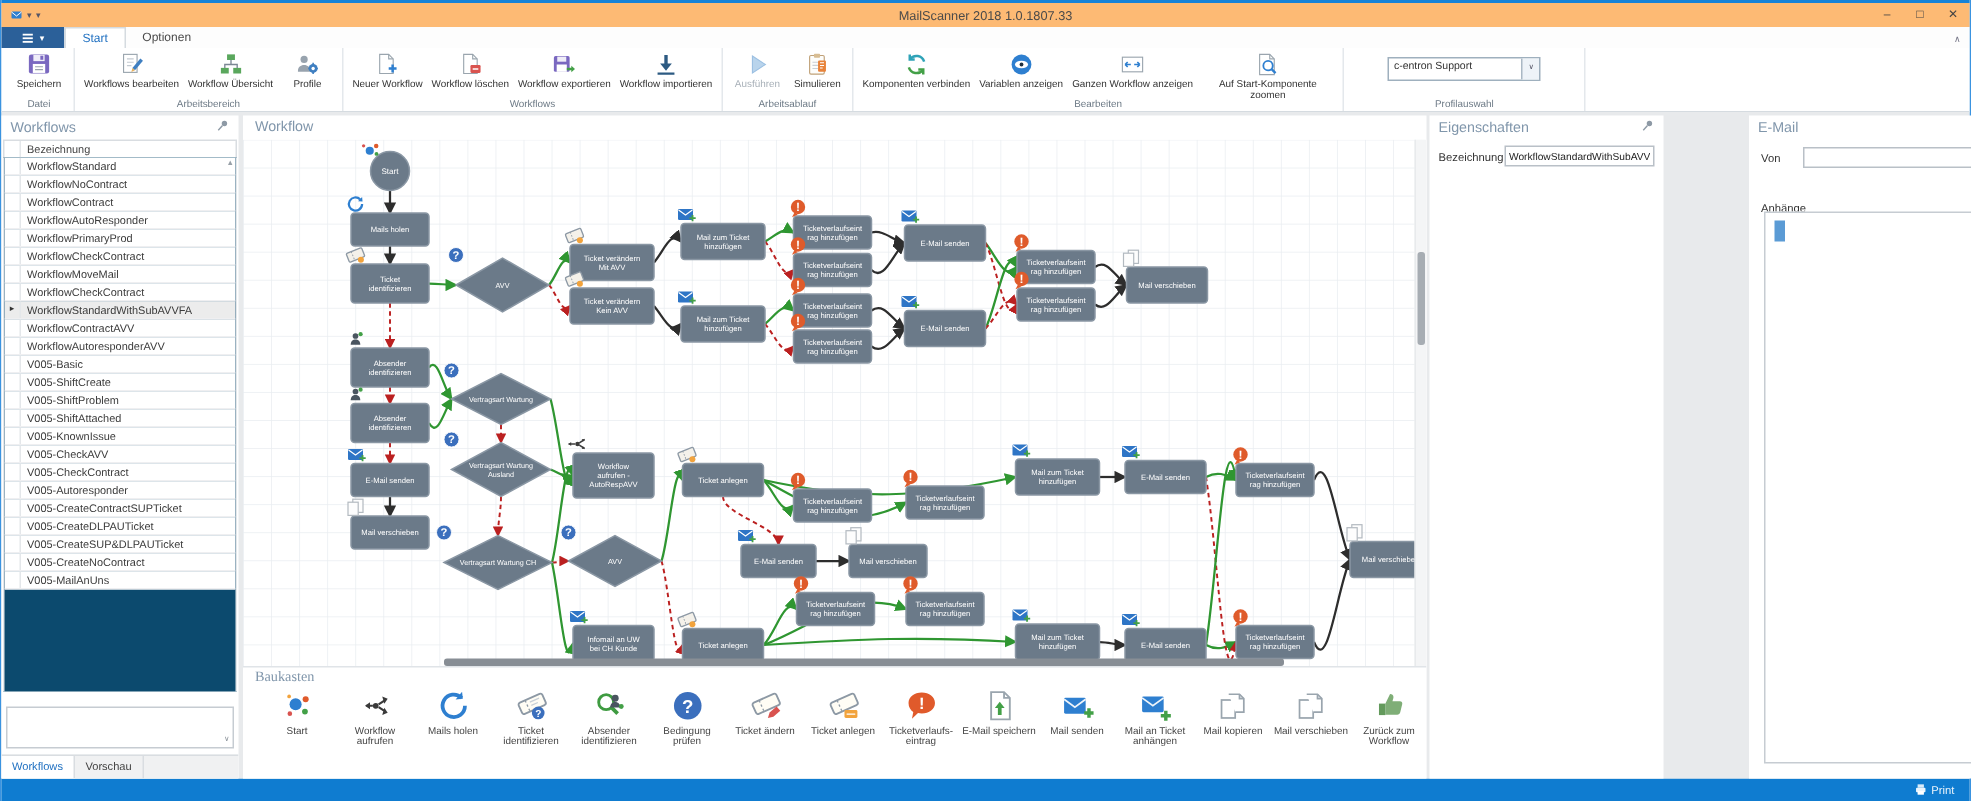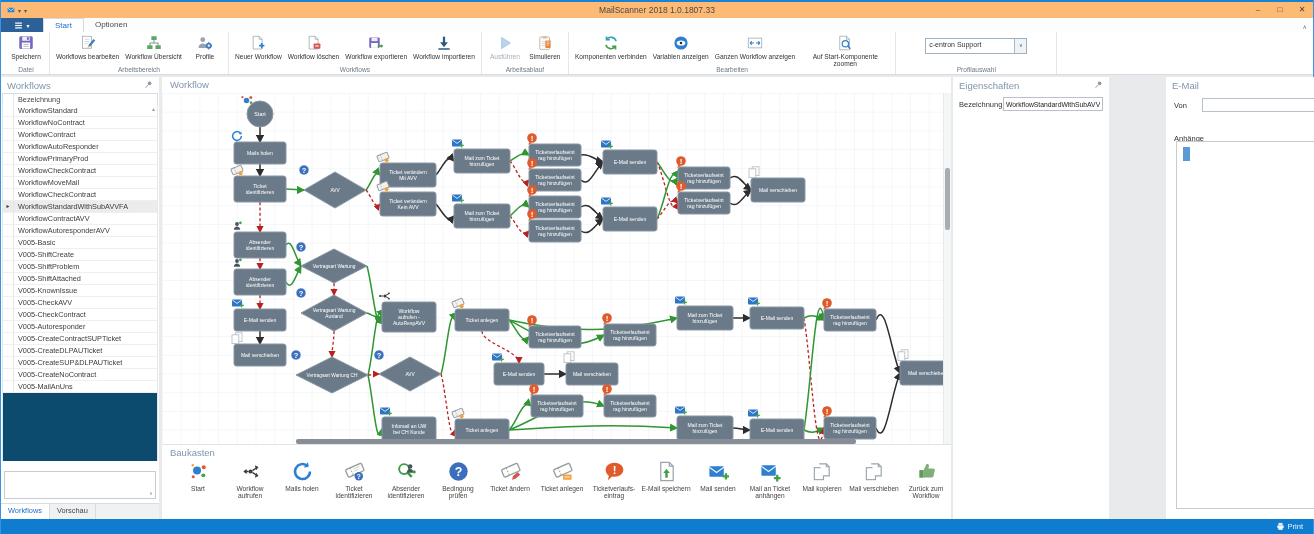--- a/index.html
+++ b/index.html
@@ -47,21 +47,21 @@
   .side-tabs{position:absolute;left:0;right:0;bottom:0;height:15px;background:#f0f1f2;border-top:1px solid #d9dde1;display:flex;}
   .side-tab{padding:0 7px;font-size:7.4px;line-height:14px;color:#444;border-right:1px solid #d9dde1;}
   .side-tab.active{background:#fff;color:#1e6fc0;}
   .canvas-head{height:16px;padding:2px 8px 0 8px;font-size:9.5px;color:#8096ab;box-sizing:border-box;}
   #canvas-body{position:absolute;top:16px;left:0;right:0;bottom:74px;overflow:hidden;background:#fff;}
   #canvas-body svg{display:block;}
   .hthumb{position:absolute;left:134px;width:560px;bottom:1px;height:5px;background:#888e95;border-radius:2px;}
   .vtrack{position:absolute;right:0;top:0;bottom:0;width:7px;background:#f4f5f6;border-left:1px solid #e8eaec;}
   .vthumb{position:absolute;right:1px;top:75px;height:62px;width:5px;background:#a7adb3;border-radius:2px;}
   .toolbox{position:absolute;left:0;right:0;bottom:0;height:74px;border-top:1px solid #e0e4e8;background:#fff;}
-  .tb-head{padding:2px 8px 0 8px;font-size:9.5px;color:#8096ab;}
+  .tb-head{padding:2px 8px 0 8px;font-size:9.5px;color:#8096ab;font-family:Liberation Serif, serif;}
   #tb-items{display:flex;padding:2px 2px 0 10px;}
   .tb-item{width:52px;display:flex;flex-direction:column;align-items:center;flex:none;}
   .tb-item svg{width:23px;height:23px;}
   .tb-label{font-size:6.6px;line-height:7.2px;text-align:center;color:#444;margin-top:2px;}
   .prop-row{display:flex;align-items:center;padding:4px 6px 0 6px;}
   .prop-label{font-size:7.5px;color:#333;width:44px;flex:none;}
   .prop-input{flex:1;height:12px;border:1px solid #b9c0c7;font-size:6.8px;padding:0 2px;font-family:"Liberation Sans",sans-serif;color:#222;min-width:0;}
   .email-row{display:flex;align-items:center;padding:5px 8px 15px 8px;}
   .email-label{width:28px;font-size:7.5px;color:#333;flex:none;}
   .email-input{flex:1;height:12px;border:1px solid #b9c0c7;font-size:7px;padding:0 2px;font-family:"Liberation Sans",sans-serif;min-width:0;}

